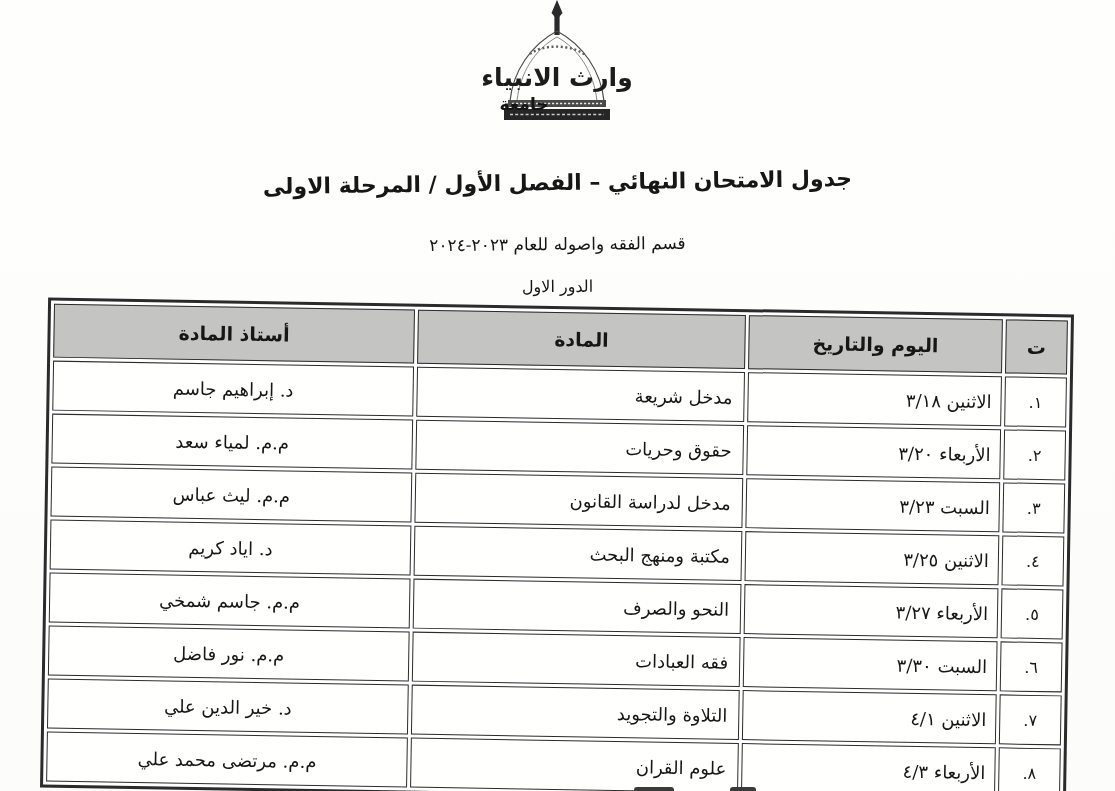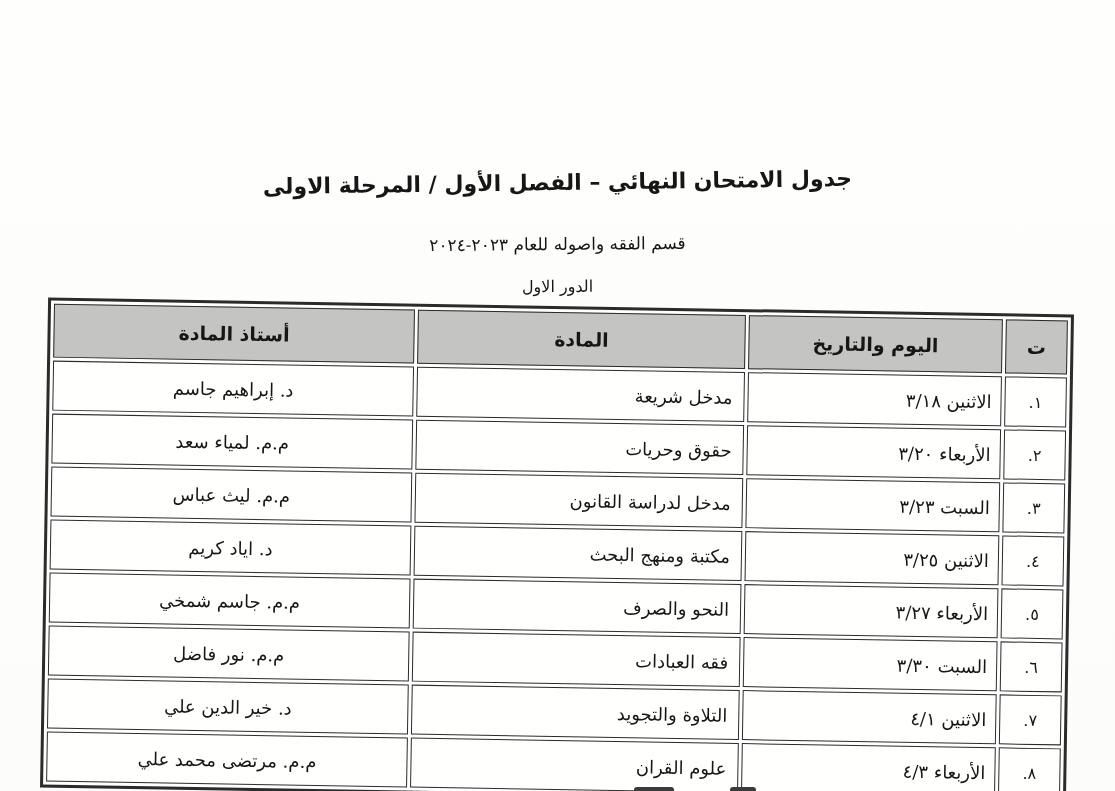--- a/index.html
+++ b/index.html
@@ -62,20 +62,43 @@
   .cut-marks{position:absolute;bottom:0;left:600px;width:230px;height:5px;overflow:hidden;}
   .cut-marks .m{position:absolute;top:1px;height:10px;background:#3a3a3a;border-radius:3px 3px 0 0;}
   .cut-marks .m1{left:34px;width:40px;}
   .cut-marks .m2{left:130px;width:26px;}
 </style>
 </head>
 <body>
 
 <div class="page">
 
+  <div class="logo">
+    <svg viewBox="0 0 170 134" width="170" height="134">
+      <g fill="#2a2a2a">
+        <polygon points="85,0 90.5,13 85,19.5 79.5,13"></polygon>
+        <rect x="82.4" y="16" width="5.2" height="19"></rect>
+      </g>
+      <g fill="none" stroke="#4a4a4a" stroke-width="1.2">
+        <path d="M85,31 C59,45 41,71 38,101"></path>
+        <path d="M85,31 C111,45 129,71 132,101"></path>
+        <path d="M85,37 C63,49 48,73 45,101" stroke-width="0.8" stroke="#6b6b6b"></path>
+        <path d="M85,37 C107,49 122,73 125,101" stroke-width="0.8" stroke="#6b6b6b"></path>
+        <path d="M58,54 C70,44 100,44 113,55" stroke-width="2.4" stroke="#5c5c5c" stroke-dasharray="2 2.6"></path>
+      </g>
+      <g>
+        <rect x="36" y="100" width="98" height="7" fill="#4a4a48"></rect>
+        <line x1="40" y1="103.5" x2="130" y2="103.5" stroke="#e8e8e6" stroke-width="1.4" stroke-dasharray="2.2 1.8"></line>
+        <rect x="32" y="109" width="106" height="11" fill="#262626"></rect>
+        <line x1="38" y1="114.5" x2="132" y2="114.5" stroke="#c9c9c7" stroke-width="1.7" stroke-dasharray="3 2.2"></line>
+      </g>
+      <text x="85" y="86" text-anchor="middle" font-size="25" font-weight="bold" fill="#1c1c1c">وارث الانبياء</text>
+      <text x="52" y="110" text-anchor="middle" font-size="17" font-weight="bold" fill="#141414">جامعة</text>
+    </svg>
+  </div>
 
   <div class="heading-line title">جدول الامتحان النهائي – الفصل الأول / المرحلة الاولى</div>
   <div class="heading-line subtitle">قسم الفقه واصوله للعام ٢٠٢٣-٢٠٢٤</div>
   <div class="heading-line round">الدور الاول</div>
 
   <div class="table-wrap">
     <table class="schedule">
       <colgroup>
         <col style="width:62px">
         <col style="width:254px">

